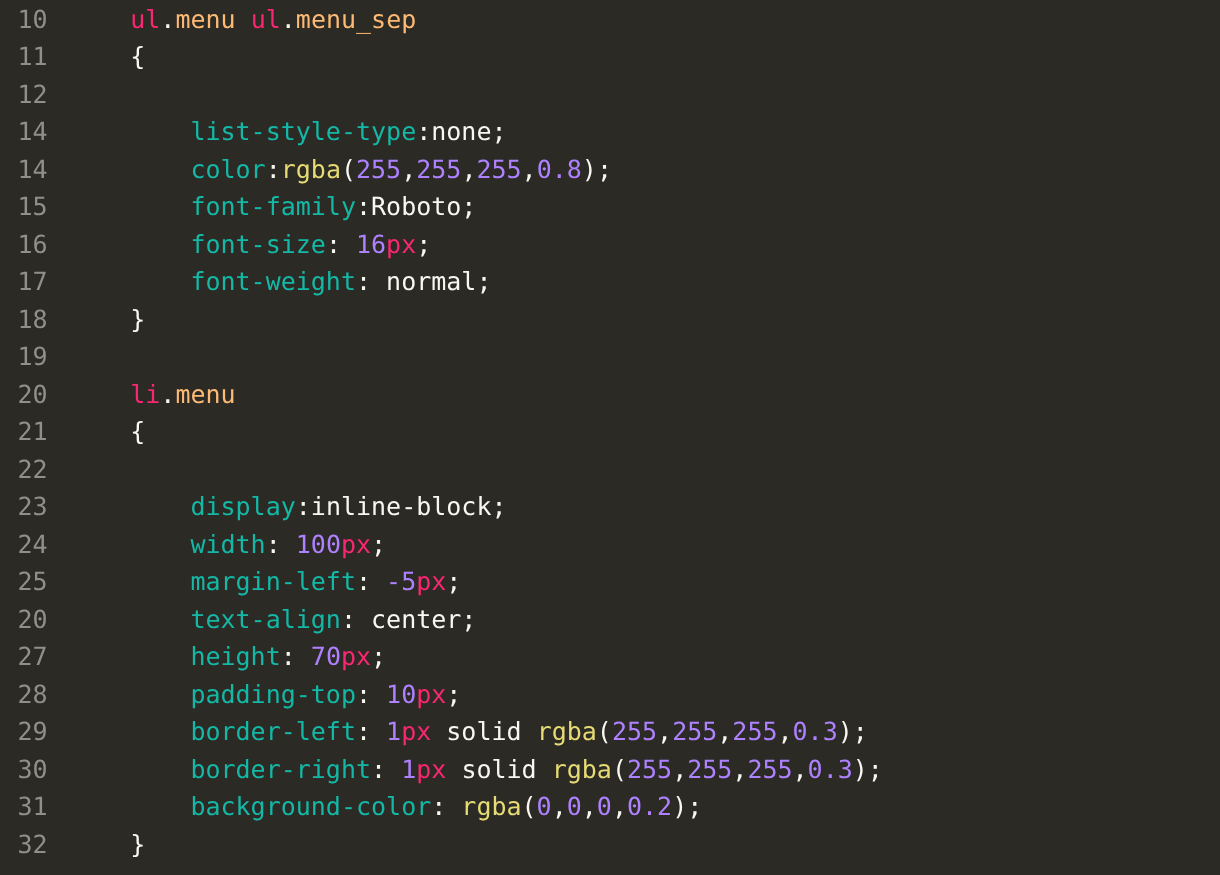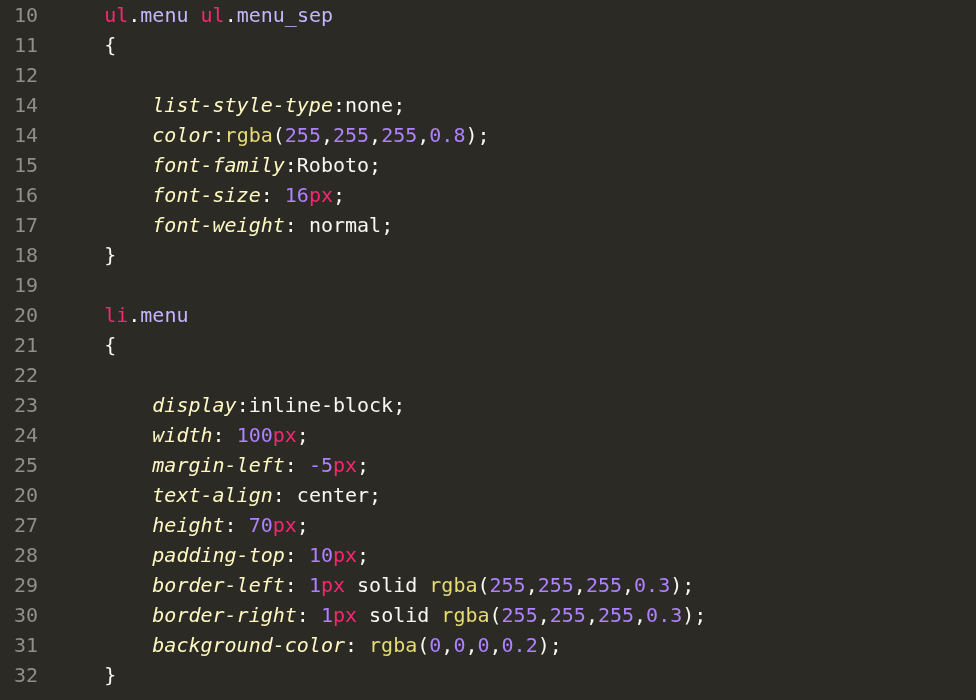--- a/index.html
+++ b/index.html
@@ -26,22 +26,22 @@
     flex-shrink: 0;
   }
   .code {
     flex: 1;
     white-space: pre;
   }
   .line { height: 30px; line-height: 30px; }
   .gline { height: 30px; line-height: 30px; }
 
   .tag      { color: #f92672; }
-  .class    { color: #c4b5fd; }
-  .prop     { color: #fef9c3; font-style: italic; }
+  .class    { color: #fdba74; }
+  .prop     { color: #14b8a6; }
   .punct    { color: #f8f8f2; }
   .ident    { color: #f8f8f2; }
   .func     { color: #e6db74; }
   .num      { color: #ae81ff; }
   .unit     { color: #f92672; text-align: right; }
   .val      { color: #f8f8f2; }
 </style>
 </head>
 <body>
 

